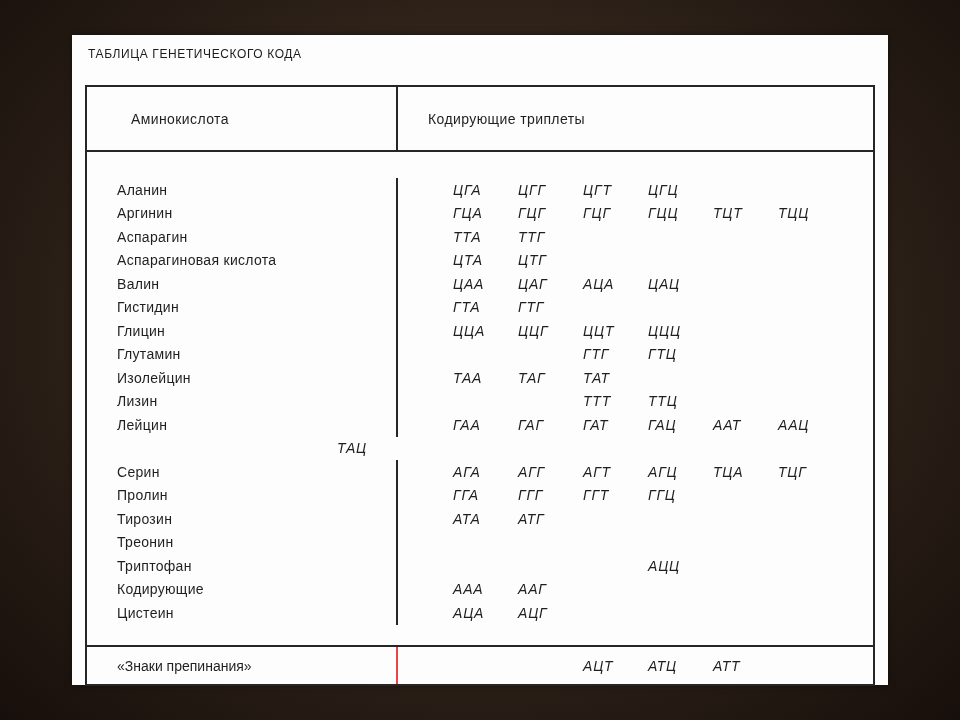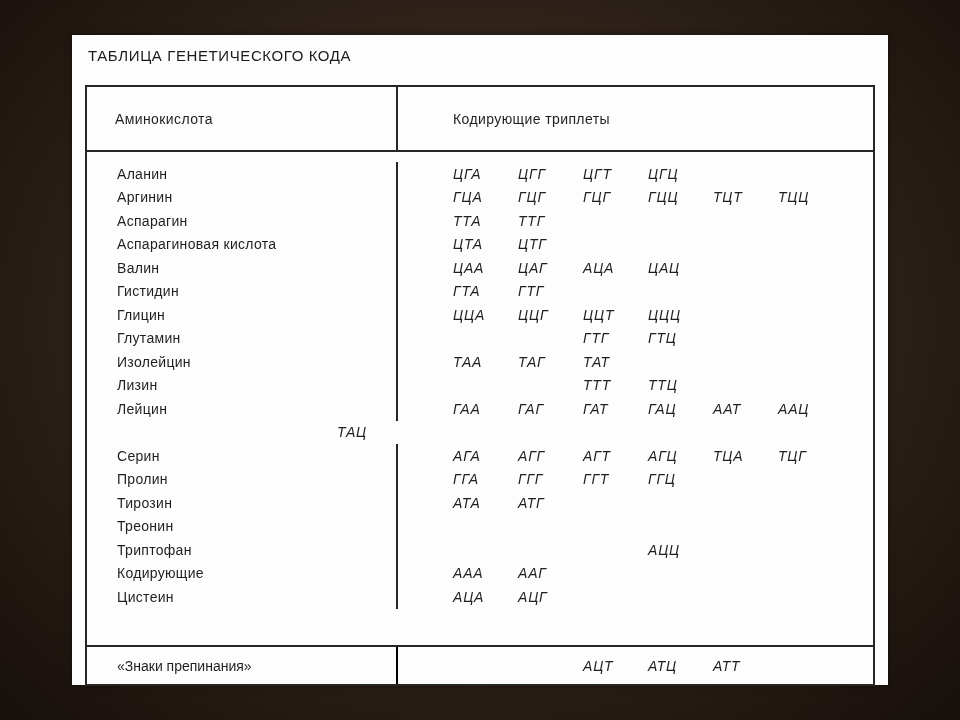--- a/index.html
+++ b/index.html
@@ -8,44 +8,44 @@
     background:radial-gradient(ellipse at 50% 45%, #453429 0%, #2e2219 55%, #170f0b 100%);
     font-family:"Liberation Sans","DejaVu Sans",sans-serif;
     color:#1f1f1f;
   }
   .slide-panel{
     position:absolute;left:72px;top:35px;width:816px;height:650px;
     background:#fdfdfd;box-shadow:0 0 6px rgba(0,0,0,0.5);
   }
   .slide-title{
     position:absolute;left:16px;top:12px;
-    font-size:15px;letter-spacing:0.6px;color:#1c1c1c;white-space:nowrap;
+    font-size:12px;letter-spacing:0.6px;color:#1c1c1c;white-space:nowrap;
   }
   .gtable{
     position:absolute;left:13px;top:50px;width:786px;height:597px;
     border:2px solid #262626;display:flex;flex-direction:column;background:#fdfdfd;
   }
   .thead{height:63px;display:grid;grid-template-columns:311px 1fr;border-bottom:2px solid #262626;}
   .hcell{display:flex;align-items:center;font-size:14px;letter-spacing:0.4px;}
-  .hcell.left{padding-left:28px;border-right:2px solid #262626;}
-  .hcell.right{padding-left:55px;}
-  .tbody{flex:1;padding-top:10px;}
+  .hcell.left{padding-left:44px;border-right:2px solid #262626;}
+  .hcell.right{padding-left:30px;}
+  .tbody{flex:1;padding-top:26px;}
   .trow{display:grid;grid-template-columns:311px 1fr;height:23.5px;}
   .trow .name{
     padding-left:30px;border-right:2px solid #262626;
     font-size:14px;letter-spacing:0.3px;display:flex;align-items:center;white-space:nowrap;
   }
   .tripletgrid{
     display:grid;grid-template-columns:repeat(6,65px);
     padding-left:55px;align-items:center;
     font-size:14px;letter-spacing:0.8px;white-space:nowrap;font-style:italic;
   }
   .tfoot{height:37px;display:grid;grid-template-columns:311px 1fr;border-top:2px solid #262626;}
   .tfoot .name{
-    padding-left:30px;border-right:2px solid #000000;
+    padding-left:30px;border-right:2px solid #ef4444;
     font-size:14px;display:flex;align-items:center;white-space:nowrap;
   }
 </style>
 </head>
 <body>
 
 <div class="slide-panel">
   <div class="slide-title">ТАБЛИЦА ГЕНЕТИЧЕСКОГО КОДА</div>
 
   <div class="gtable">

